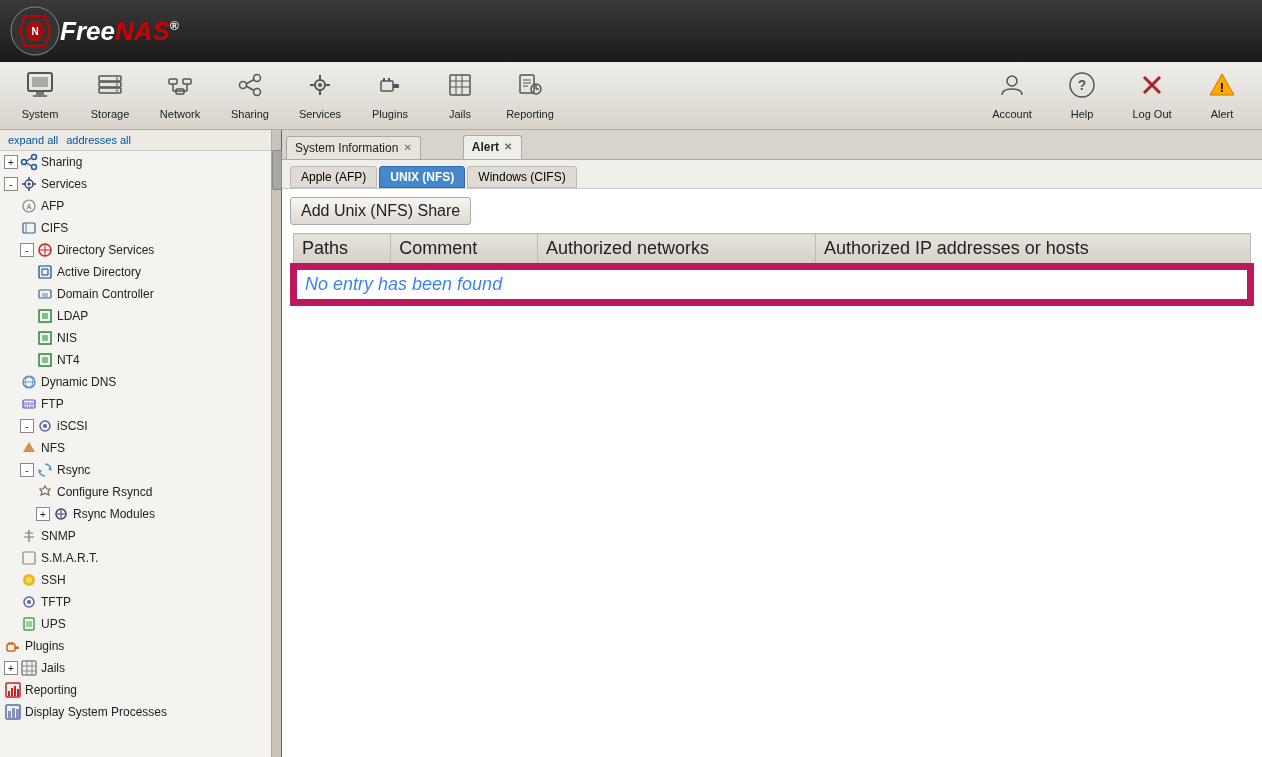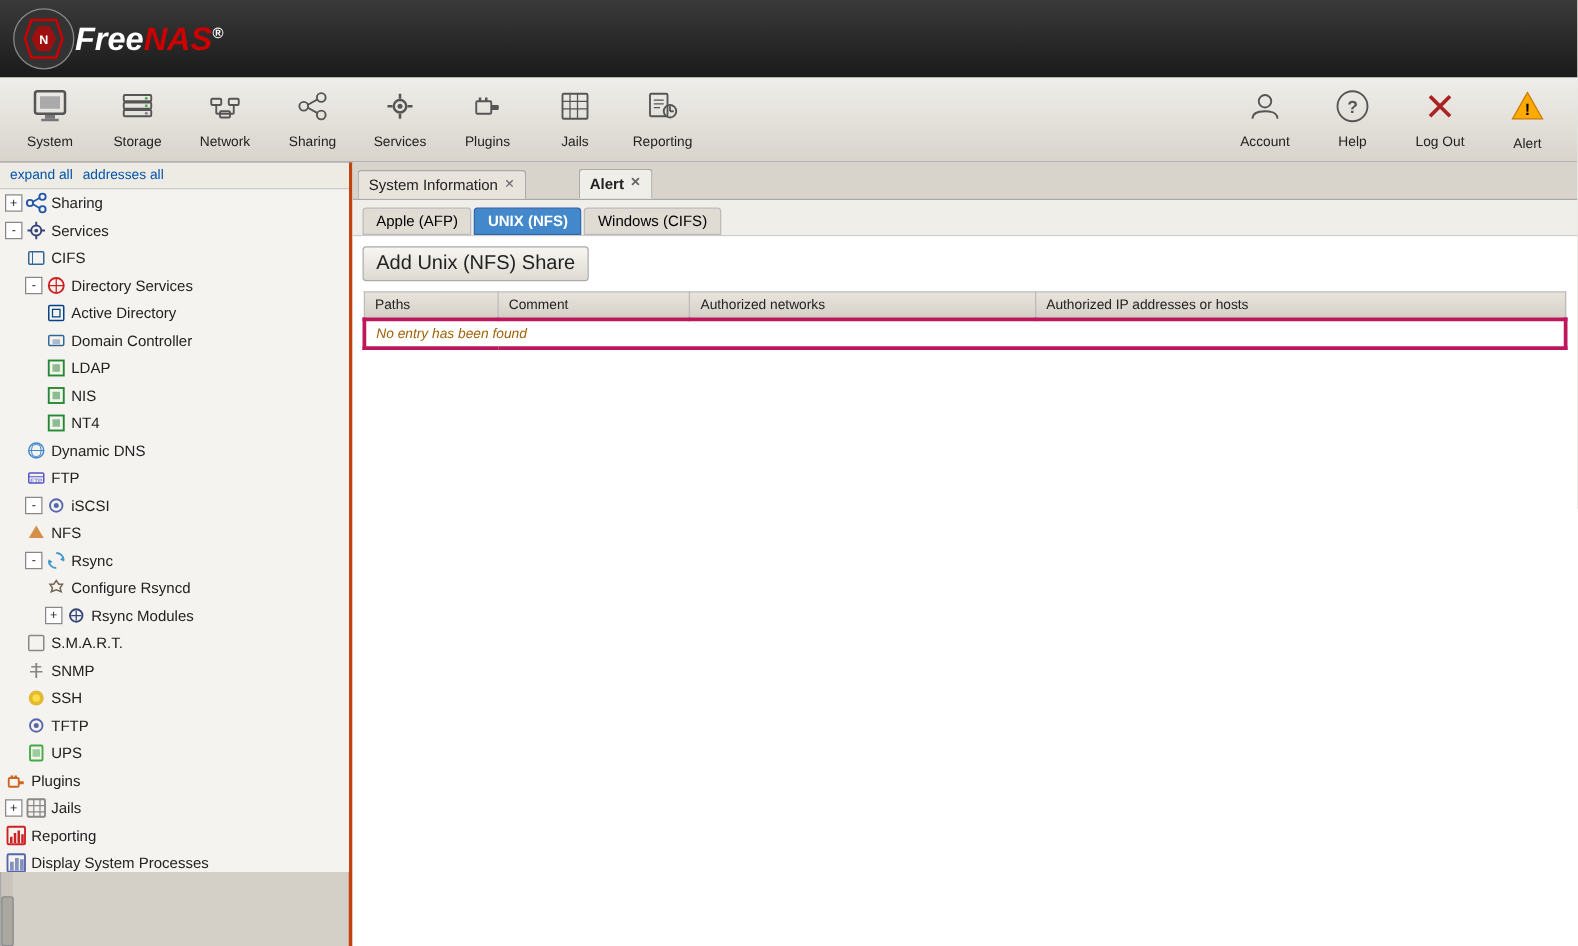--- a/index.html
+++ b/index.html
@@ -188,46 +188,45 @@
       border-radius: 3px;
       cursor: pointer;
       font-size: 16px;
       color: #222;
     }
 
     
     #data-table {
       width: 100%;
       border-collapse: collapse;
-      font-size: 11px;
+      font-size: 18px;
     }
     #data-table th {
       background: linear-gradient(to bottom, #e8e4dc, #d4d0c8);
       border: 1px solid #bbb;
       padding: 4px 8px;
       text-align: left;
       font-weight: normal;
       color: #222;
     }
     #data-table td {
-      border: 3px solid #be185d;
+      border: 7px solid #be185d;
       padding: 4px 8px;
-      color: #a16207;
+      color: #3b82f6;
       font-style: italic;
     }
     .no-entry { color: #888; font-style: italic; }
 
     
     #sidebar-wrapper {
       display: flex;
-      flex-direction: column;
       width: 282px;
       min-width: 282px;
       height: 100%;
-      border-right: 3px solid #c2410c;
+      border-right: 1px solid #c2410c;
       text-align: center;
     }
     #sidebar-inner {
       flex: 1;
       overflow-y: scroll;
       overflow-x: hidden;
       background: #f5f3ef;
     }
 
     
@@ -426,20 +425,29 @@
               <line x1="9" y1="2" x2="9" y2="5" stroke="#334477" stroke-width="1.5"></line>
               <line x1="9" y1="13" x2="9" y2="16" stroke="#334477" stroke-width="1.5"></line>
               <line x1="2" y1="9" x2="5" y2="9" stroke="#334477" stroke-width="1.5"></line>
               <line x1="13" y1="9" x2="16" y2="9" stroke="#334477" stroke-width="1.5"></line>
             </svg>
         </span>
         <span class="label">Services</span>
       </div>
 
 
+      <div class="tree-item tree-child">
+        <span class="node-icon">
+          <svg width="16" height="16" viewBox="0 0 16 16">
+              <circle cx="8" cy="8" r="6" fill="none" stroke="#888" stroke-width="1.2"></circle>
+              <text x="8" y="11" text-anchor="middle" fill="#888" font-size="7" font-weight="bold">A</text>
+            </svg>
+        </span>
+        <span class="label">AFP</span>
+      </div>
 
       <div class="tree-item tree-child">
         <span class="node-icon">
           <svg width="16" height="16" viewBox="0 0 16 16">
               <rect x="2" y="3" width="12" height="10" rx="1" fill="none" stroke="#336699" stroke-width="1.2"></rect>
               <line x1="5" y1="3" x2="5" y2="13" stroke="#336699" stroke-width="0.8"></line>
             </svg>
         </span>
         <span class="label">CIFS</span>
       </div>
@@ -578,35 +586,35 @@
               <line x1="8" y1="4" x2="8" y2="12" stroke="#334477" stroke-width="1"></line>
               <line x1="4" y1="8" x2="12" y2="8" stroke="#334477" stroke-width="1"></line>
             </svg>
         </span>
         <span class="label">Rsync Modules</span>
       </div>
 
       <div class="tree-item tree-child">
         <span class="node-icon">
           <svg width="16" height="16" viewBox="0 0 16 16">
-              <rect x="2" y="2" width="12" height="12" rx="1" fill="none" stroke="#888" stroke-width="1.2"></rect>
-            </svg>
-        </span>
-        <span class="label">S.M.A.R.T.</span>
-      </div>
-
-      <div class="tree-item tree-child">
-        <span class="node-icon">
-          <svg width="16" height="16" viewBox="0 0 16 16">
               <line x1="8" y1="2" x2="8" y2="14" stroke="#888" stroke-width="1.5"></line>
               <line x1="4" y1="5" x2="12" y2="5" stroke="#888" stroke-width="1.2"></line>
               <line x1="3" y1="9" x2="13" y2="9" stroke="#888" stroke-width="1.2"></line>
             </svg>
         </span>
         <span class="label">SNMP</span>
+      </div>
+
+      <div class="tree-item tree-child">
+        <span class="node-icon">
+          <svg width="16" height="16" viewBox="0 0 16 16">
+              <rect x="2" y="2" width="12" height="12" rx="1" fill="none" stroke="#888" stroke-width="1.2"></rect>
+            </svg>
+        </span>
+        <span class="label">S.M.A.R.T.</span>
       </div>
 
       <div class="tree-item tree-child">
         <span class="node-icon">
           <svg width="16" height="16" viewBox="0 0 16 16">
               <circle cx="8" cy="8" r="6" fill="#ddaa00" opacity="0.8"></circle>
               <circle cx="8" cy="8" r="3" fill="#ffdd44"></circle>
             </svg>
         </span>
         <span class="label">SSH</span>

